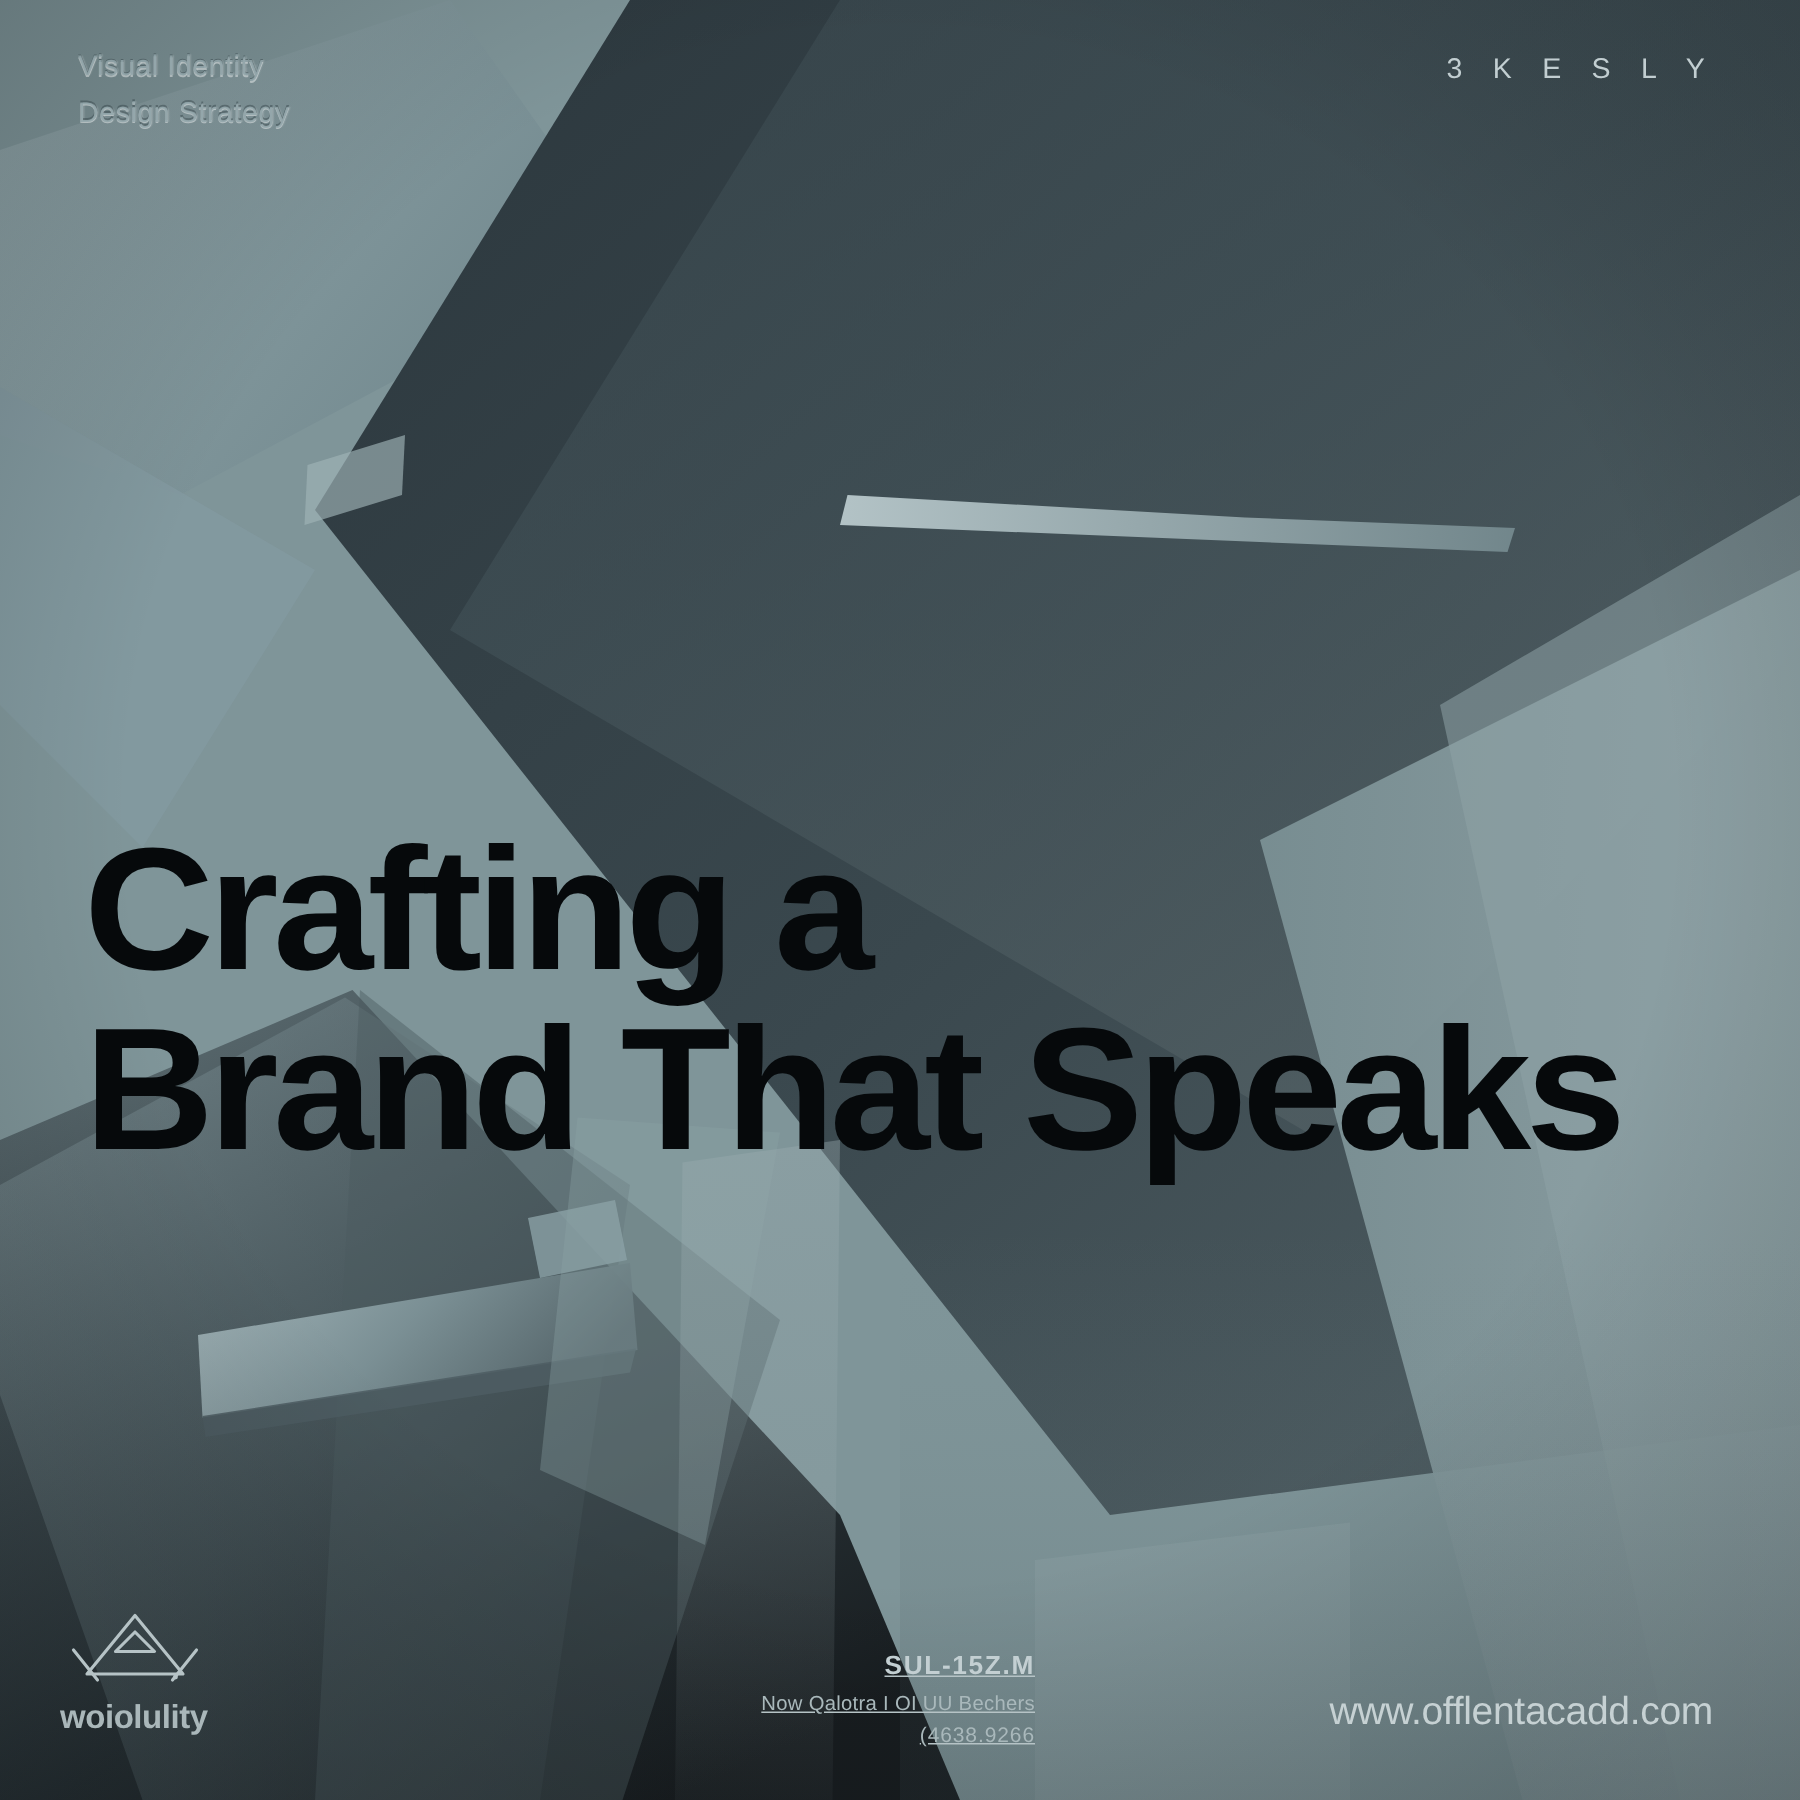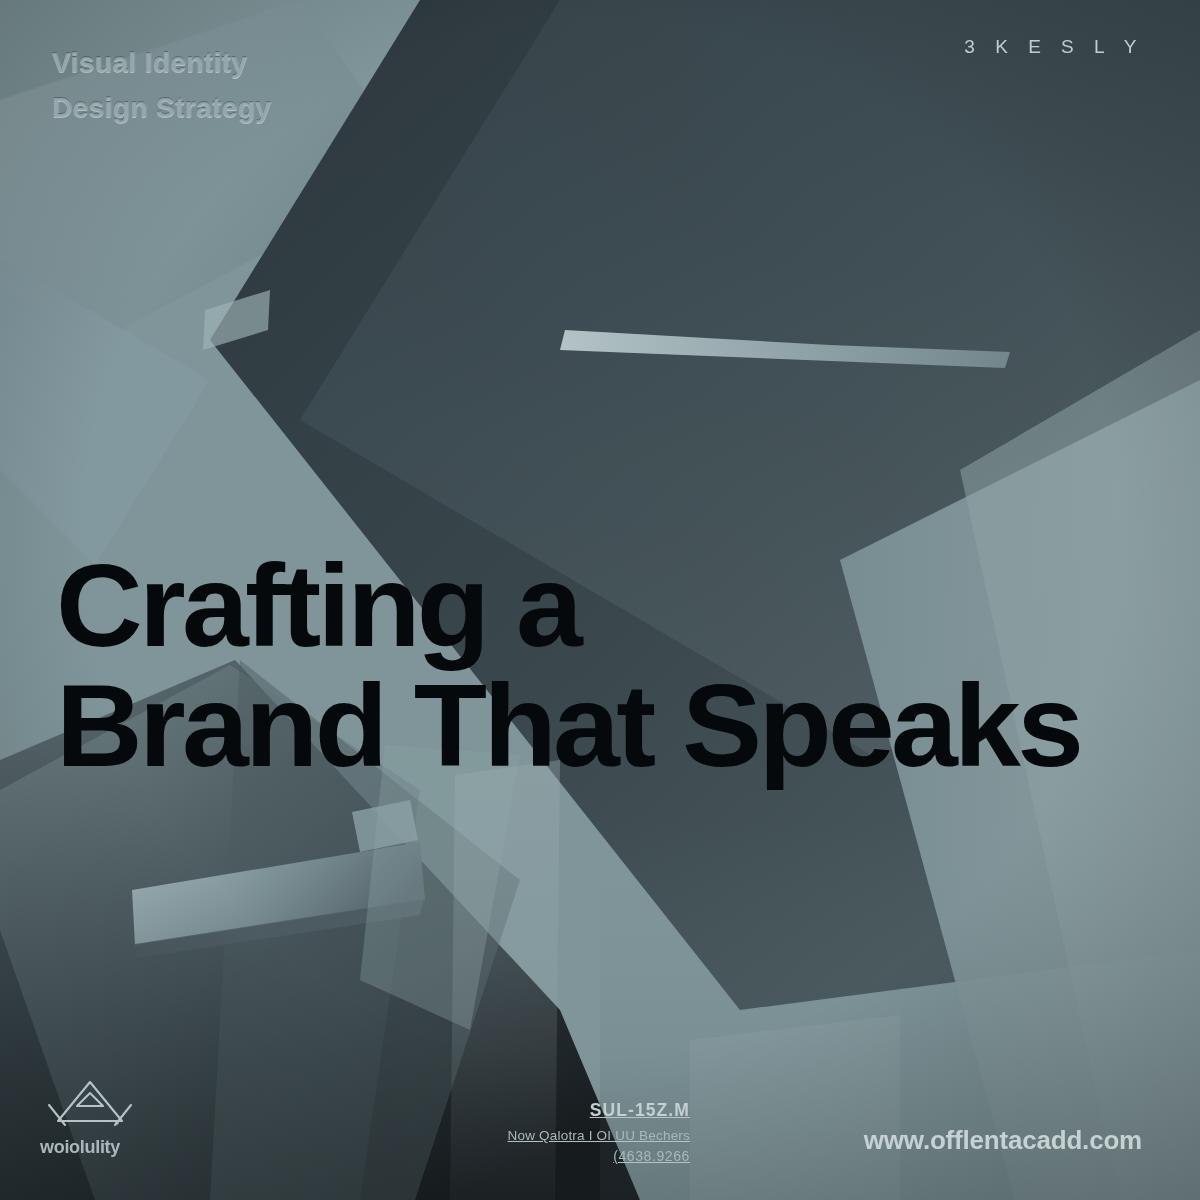--- a/index.html
+++ b/index.html
@@ -30,24 +30,24 @@
 
   
   .layer {
     position: absolute;
     z-index: 5;
   }
 
   
   #eyebrow {
     left: 52px;
-    top: 40px;
-    font-size: 28px;
+    top: 30px;
+    font-size: 19px;
     line-height: 1.62;
-    font-weight: 700;
+    font-weight: 400;
     letter-spacing: 0.4px;
     color: rgba(146, 166, 170, 0.85);
     text-shadow:
       0 1px 0 rgba(255,255,255,0.42),
       0 -1px 0 rgba(40,55,60,0.40),
       1px 0 1px rgba(255,255,255,0.18);
     white-space: pre;
     user-select: none;
   }
 
@@ -95,21 +95,21 @@
     bottom: 42px;
   }
   #logo-mark {
     width: 92px;
     height: 56px;
     display: block;
     margin-left: 4px;
   }
   #logo-wordmark {
     margin-top: 6px;
-    font-size: 18px;
+    font-size: 22px;
     font-weight: 700;
     letter-spacing: -0.3px;
     color: #aab7ba;
   }
 
   
   #address-block {
     left: 430px;
     bottom: 36px;
     width: 260px;
@@ -134,21 +134,21 @@
     font-size: 14px;
     letter-spacing: 0.6px;
     color: #a9b8bb;
   }
 
   
   #website {
     right: 58px;
     bottom: 44px;
     font-size: 26px;
-    font-weight: 700;
+    font-weight: 400;
     letter-spacing: -0.2px;
     color: #c6d1d3;
   }
 </style>
 </head>
 <body>
 
 <div id="poster">
 
   <svg id="bg" viewBox="0 0 1200 1200" preserveAspectRatio="none">

